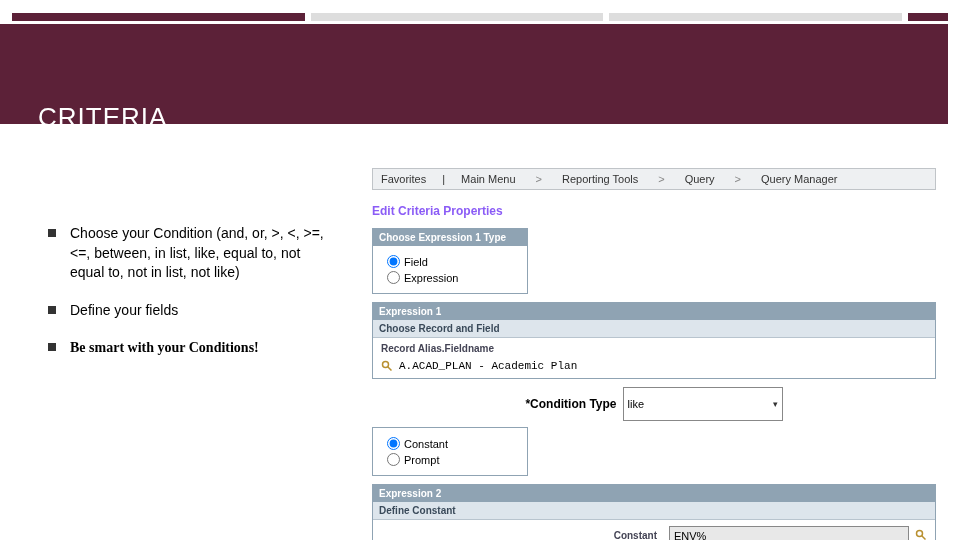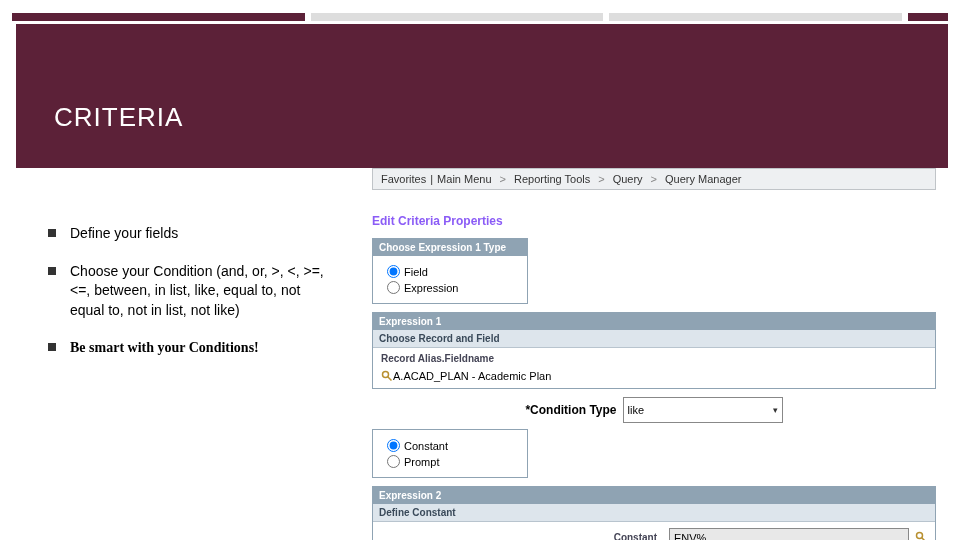--- a/index.html
+++ b/index.html
@@ -3,76 +3,76 @@
 <meta charset="utf-8">
 <style>
   * { box-sizing: border-box; margin: 0; padding: 0; }
   body { width: 960px; height: 540px; background: #fff; font-family: Arial, sans-serif; position: relative; overflow: hidden; }
   .top-accent { position: absolute; top: 13px; left: 12px; right: 12px; height: 8px; display: flex; gap: 6px; }
   .top-accent > div { height: 8px; }
   .top-accent .seg1 { flex: 1; background: #5c2138; }
   .top-accent .seg2 { flex: 1; background: #ddd; }
   .top-accent .seg3 { flex: 1; background: #ddd; }
   .top-accent .seg4 { width: 40px; background: #5c2138; }
-  .title-bar { position: absolute; top: 24px; left: 16px; right: 12px; height: 144px; background: #5c2138; padding: 78px 0 0 38px; }
+  .title-bar { position: absolute; top: 24px; left: 0; right: 12px; height: 100px; background: #5c2138; padding: 78px 0 0 38px; }
   .title-bar h1 { color: #fff; font-size: 26px; font-weight: normal; letter-spacing: 1px; }
   .left-col { position: absolute; top: 224px; left: 48px; width: 280px; }
   .bullet-item { display: flex; margin-bottom: 18px; font-size: 14px; line-height: 1.4; }
   .bullet-item .sq { width: 8px; height: 8px; background: #333; margin: 5px 14px 0 0; flex-shrink: 0; }
   .bullet-item .txt { flex: 1; }
   .bold { font-weight: bold; font-family: Liberation Serif, serif; }
   .right-col { position: absolute; top: 168px; left: 372px; width: 564px; font-size: 11px; }
-  .nav-bar { background: #eef0f2; border: 1px solid #c0c4c8; padding: 4px 8px; margin-bottom: 24px; font-size: 11px; color: #333; display: flex; align-items: center; gap: 4px; }
+  .nav-bar { background: #eef0f2; border: 1px solid #c0c4c8; padding: 4px 8px; margin-bottom: 14px; font-size: 11px; color: #333; display: flex; align-items: center; gap: 16px; }
   .nav-bar .sep { color: #888; margin: 0 4px; }
   .edit-title { color: #8b5cf6; font-weight: bold; font-size: 12px; margin-bottom: 10px; }
   .row { display: flex; gap: 8px; margin-bottom: 8px; flex-direction: column; }
   .panel { border: 1px solid #8fa3b3; }
   .panel-head { background: #8fa3b3; color: #fff; font-weight: bold; font-size: 10px; padding: 3px 6px; }
   .panel-body { background: #fff; padding: 6px 8px; }
   .subhead { background: #dde5ec; color: #3a4a5a; font-weight: bold; font-size: 10px; padding: 3px 6px; border-bottom: 1px solid #b8c4ce; }
   .radio-row { display: flex; align-items: center; gap: 4px; font-size: 11px; margin: 3px 6px; }
   .radio-row input { margin: 0; }
   .p-left { width: 156px; }
   .p-right { flex: 1; }
   .field-label { color: #445; font-weight: bold; font-size: 10px; margin-right: 6px; }
   .cond-row { display: flex; align-items: center; justify-content: center; margin: 6px 0; font-size: 11px; }
   .cond-row label { font-size: 12px; font-weight: bold; margin-right: 6px; }
   .cond-row .ast { color: #000; }
-  .select-box { border: 1px solid #888; background: #fff; padding: 1px 4px; width: 160px; height: 26px; font-size: 11px; display: inline-flex; align-items: center; justify-content: space-between; }
+  .select-box { border: 1px solid #888; background: #fff; padding: 1px 4px; width: 160px; height: 34px; font-size: 11px; display: inline-flex; align-items: center; justify-content: space-between; }
   .select-box .arrow { font-size: 9px; color: #333; }
   .input-box { border: 1px solid #888; background: #e8e8e8; padding: 1px 4px; width: 240px; height: 18px; font-size: 11px; display: inline-block; line-height: 16px; }
   .constant-row { display: flex; align-items: center; justify-content: flex-end; padding: 6px 8px; gap: 6px; }
   .lookup-icon { width: 12px; height: 12px; display: inline-block; }
   .lookup-icon svg { width: 12px; height: 12px; }
-  .record-row { display: flex; align-items: center; gap: 0; padding: 6px 8px; font-size: 11px; }
+  .record-row { display: flex; align-items: center; gap: 6px; padding: 6px 8px; font-size: 11px; font-family: Liberation Mono, monospace; }
   .btn-row { display: flex; gap: 10px; margin-top: 10px; padding-left: 18px; }
   .btn { border: 1px solid #aaa; background: linear-gradient(#fff,#e6e6e6); border-radius: 1px; padding: 3px 14px; font-size: 11px; cursor: pointer; margin-left: 13px; }
 </style>
 </head>
 <body>
 
 <div class="top-accent">
   <div class="seg1"></div>
     <div class="seg2"></div>
     <div class="seg3"></div>
     <div class="seg4"></div>
 </div>
 
 <div class="title-bar">
   <h1>CRITERIA</h1>
 </div>
 
 <div class="left-col">
   <div class="bullet-item">
     <div class="sq"></div>
-    <div class="txt">Define your fields</div>
+    <div class="txt">Choose your  Condition   (and, or, &gt;, &lt;, &gt;=, &lt;=, between, in list, like, equal to, not equal to, not in list, not like)</div>
   </div>
   <div class="bullet-item">
     <div class="sq"></div>
-    <div class="txt">Choose your  Condition   (and, or, &gt;, &lt;, &gt;=, &lt;=, between, in list, like, equal to, not equal to, not in list, not like)</div>
+    <div class="txt">Define your fields</div>
   </div>
   <div class="bullet-item">
     <div class="sq"></div>
     <div class="txt bold">Be smart with your Conditions!</div>
   </div>
 </div>
 
 <div class="right-col">
   <div class="nav-bar">
     <span>Favorites</span>

